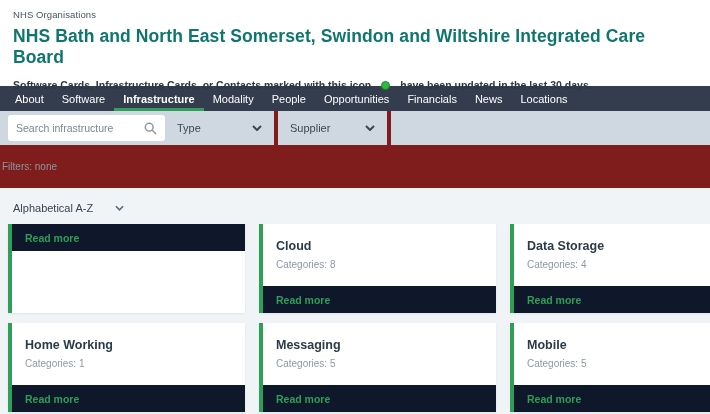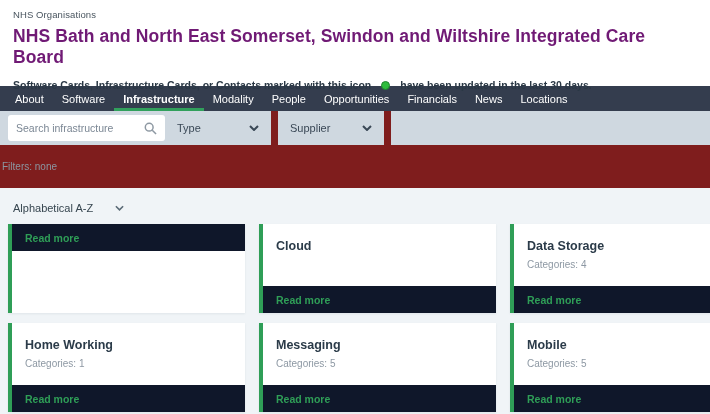--- a/index.html
+++ b/index.html
@@ -7,21 +7,21 @@
   body {
     font-family:"Liberation Sans", sans-serif;
     background:#ffffff;
     color:#213140;
     position:relative;
   }
 
   
   .header { height:86px; background:#ffffff; padding:9px 13px 0 13px; }
   .breadcrumb { font-size:9.5px; color:#49555f; letter-spacing:.1px; }
-  .page-title { margin-top:6px; font-size:17.5px; font-weight:bold; color:#701a75; letter-spacing:.1px; }
+  .page-title { margin-top:6px; font-size:17.5px; font-weight:bold; color:#0f766e; letter-spacing:.1px; }
   .legend { margin-top:11px; font-size:10.5px; font-weight:bold; color:#2a3845; display:flex; align-items:center; gap:10px; }
   .legend-dot {
     width:9px; height:9px; border-radius:50%;
     background:#2ebc3c; border:1.5px solid #20832e; display:inline-block; flex:0 0 auto;
   }
 
   
   .nav { height:25px; background:#343d4e; display:flex; align-items:stretch; padding-left:6px; }
   .tab {
     display:flex; align-items:center; padding:0 9px;
@@ -36,21 +36,21 @@
     margin:4px 0 4px 8px; width:157px; background:#ffffff; border-radius:3px;
     display:flex; align-items:center; padding:0 8px; gap:6px;
   }
   .search-input {
     border:none; outline:none; flex:1; font-size:10.5px; color:#3a4856;
     font-family:"Liberation Sans", sans-serif; background:transparent; min-width:0;
   }
   .search-input::placeholder { color:#7b8794; }
   .dropdown {
     width:113px; display:flex; align-items:center; justify-content:space-between;
-    padding:0 12px; border-right:7px solid #7f1d1d; cursor:pointer;
+    padding:0 12px; border-right:4px solid #7f1d1d; cursor:pointer;
   }
   .dropdown:first-of-type { border-left:1px solid #e8edf1; margin-left:5px; }
   .dd-label { font-size:11px; color:#3a4856; }
   .chev { width:10px; height:6px; stroke:#3a4856; stroke-width:2; fill:none; }
   .mag { width:13px; height:13px; stroke:#8d98a2; stroke-width:1.6; fill:none; flex:0 0 auto; }
 
   
   .filters-row { height:43px; background:#7f1d1d; display:flex; align-items:center; padding-left:2px; }
   .filters-text { font-size:10px; color:#8b96a1; }
 
@@ -143,20 +143,21 @@
 
   <div class="grid">
     <div class="card">
       <div class="card-footer">
         <span class="read-more">Read more</span>
       </div>
     </div>
     <div class="card">
       <div class="card-body">
         <div class="card-title">Cloud</div>
+        <div class="card-cats">Categories: 8</div>
       </div>
       <div class="card-footer">
         <span class="read-more">Read more</span>
       </div>
     </div>
     <div class="card">
       <div class="card-body">
         <div class="card-title">Data Storage</div>
         <div class="card-cats">Categories: 4</div>
       </div>

